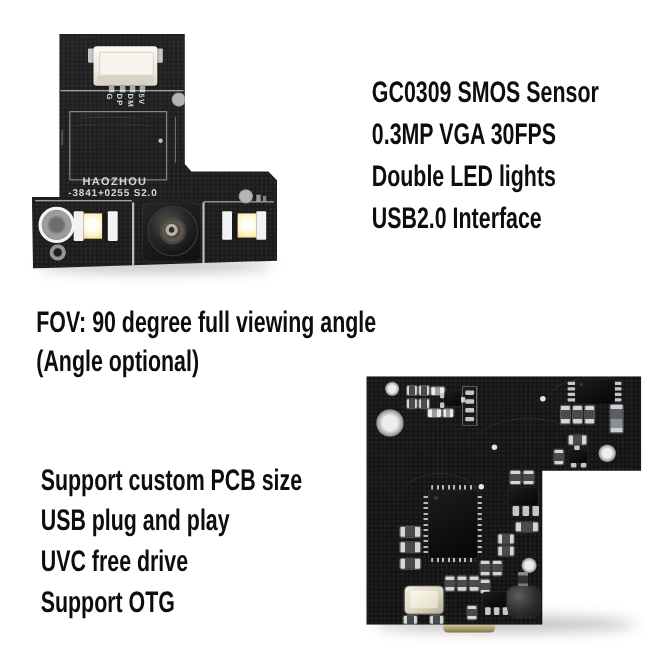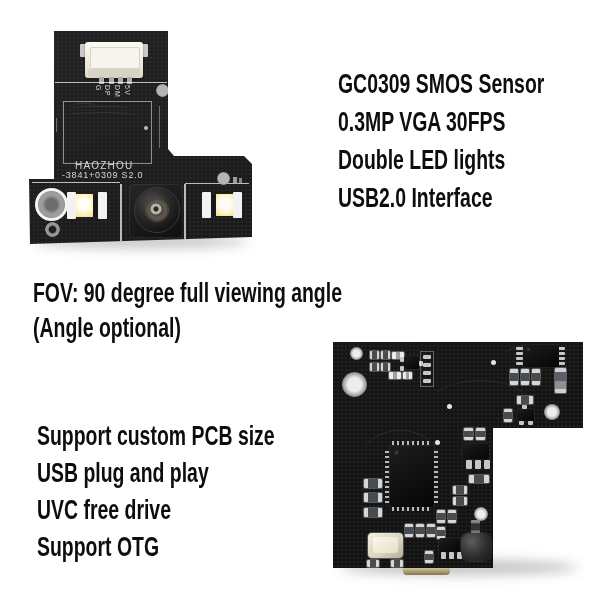--- a/index.html
+++ b/index.html
@@ -13,21 +13,21 @@
       background-image:radial-gradient(rgba(255,255,255,0.055) 1px, transparent 1.4px);
       background-size:4px 4px;}
   .front-shape{clip-path:polygon(54px 31px,168px 31px,168px 149px,174px 156px,244px 156px,252px 164px,252px 237px,30px 244px,29px 179px,54px 179px);}
   .back-shape{clip-path:polygon(333px 342px,583px 342px,583px 428px,493px 428px,493px 568px,333px 568px);}
 
   .shadow{position:absolute;background:rgba(40,40,40,0.28);border-radius:50%;filter:blur(6px);}
 
   
   .silk{background:rgba(255,255,255,0.7);}
   .silk-soft{background:rgba(255,255,255,0.35);}
-  .silk-txt{position:absolute;color:#d6d6d6;font-weight:400;white-space:nowrap;}
+  .silk-txt{position:absolute;color:#d6d6d6;font-weight:700;white-space:nowrap;}
   .trace{border-top:1px solid rgba(255,255,255,0.09);border-radius:50%;}
 
   
   .cap-h{background:linear-gradient(90deg,#d6d6d6 0 24%,#474c50 24% 76%,#d6d6d6 76%);
          box-shadow:0 0 0 1px rgba(255,255,255,0.28);border-radius:1px;}
   .cap-v{background:linear-gradient(180deg,#d6d6d6 0 24%,#474c50 24% 76%,#d6d6d6 76%);
          box-shadow:0 0 0 1px rgba(255,255,255,0.28);border-radius:1px;}
   .cap-bright{background:linear-gradient(90deg,#ececec 0 30%,#9aa0a4 30% 70%,#ececec 70%);
          box-shadow:0 0 0 1px rgba(255,255,255,0.3);border-radius:1px;}
   .cap-dark{background:linear-gradient(180deg,#8a8a8a 0 18%,#333 30% 75%,#777 85%);border-radius:1px;}
@@ -82,21 +82,21 @@
 
     <i class="abs" style="left:63px;top:101px;width:87px;height:61px;border:1px solid rgba(255,255,255,0.5);"></i>
     <i class="abs trace" style="left:67px;top:106px;width:66px;height:6px;"></i>
     <i class="abs trace" style="left:66px;top:112px;width:72px;height:6px;"></i>
     <i class="abs trace" style="left:69px;top:103px;width:30px;height:5px;"></i>
     <i class="abs fid" style="left:144px;top:126px;width:4px;height:4px;opacity:0.8;"></i>
     <i class="abs silk-soft" style="left:56px;top:118px;width:1px;height:14px;"></i>
     <i class="abs silk-soft" style="left:159px;top:106px;width:1px;height:42px;"></i>
 
     <span class="silk-txt" style="left:75px;top:160px;font-size:10px;letter-spacing:1.2px;">HAOZHOU</span>
-    <span class="silk-txt" style="left:62px;top:170px;font-size:9px;letter-spacing:0.8px;">-3841+0309 S2.0</span>
+    <span class="silk-txt" style="left:62px;top:170px;font-size:9px;letter-spacing:0.8px;">-3841+0255 S2.0</span>
 
     <i class="abs silk" style="left:32px;top:182px;width:88px;height:1px;"></i>
     <i class="abs silk" style="left:185px;top:183px;width:64px;height:1px;"></i>
     <i class="abs silk" style="left:120px;top:184px;width:2px;height:58px;"></i>
     <i class="abs silk" style="left:184px;top:184px;width:2px;height:58px;"></i>
 
     <i class="abs" style="left:35px;top:188px;width:27px;height:27px;border:3px solid #f4f4f4;border-radius:50%;background:radial-gradient(circle,#6d6d6d 0 30%,#9d9d9d 48% 66%,#6f6f6f 74%);"></i>
     <i class="abs hole-dark" style="left:45px;top:222px;width:15px;height:15px;"></i>
 
     <i class="abs" style="left:67px;top:192px;width:9px;height:27px;background:#f2f2f2;border-radius:1px;"></i>

